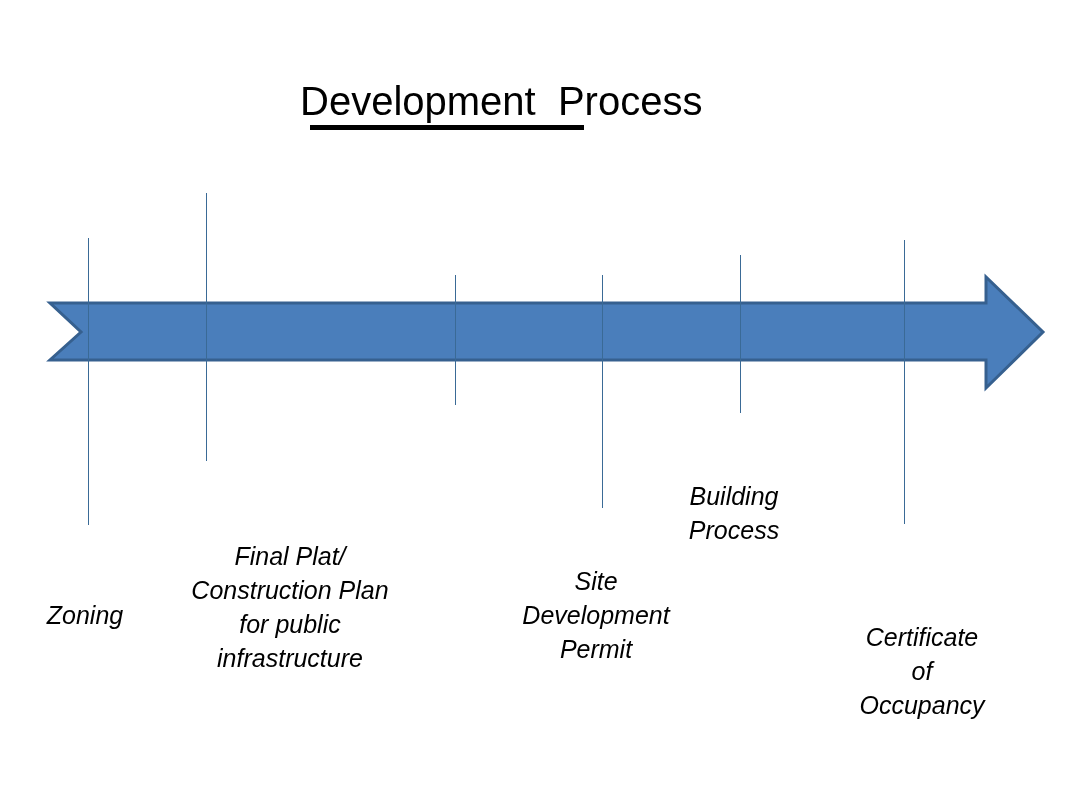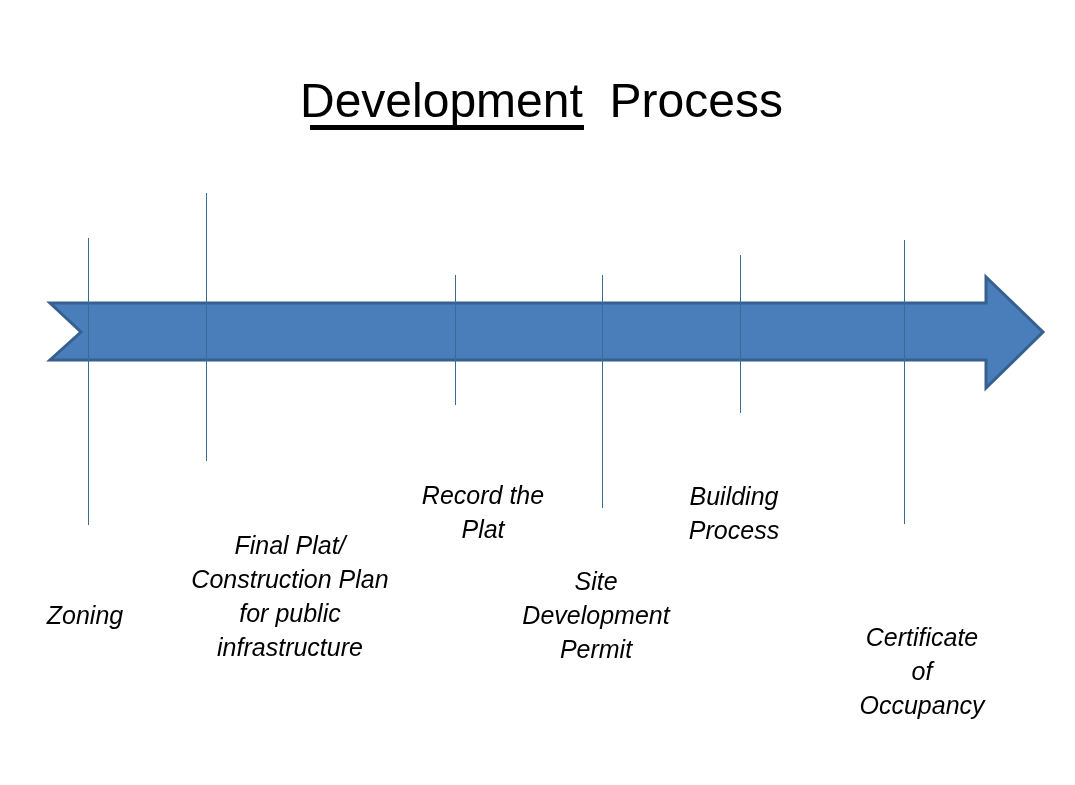--- a/index.html
+++ b/index.html
@@ -19,21 +19,21 @@
   }
   #title-block {
     position: absolute;
     left: 300px;
     top: 78px;
     width: 300px;
     text-align: center;
   }
   #title-text {
     font-family: "Liberation Sans", sans-serif;
-    font-size: 48px;
+    font-size: 40px;
     font-weight: 400;
     color: #000000;
     letter-spacing: 0px;
     line-height: 46px;
     white-space: pre;
   }
   #title-underline {
     position: absolute;
     left: 310px;
     top: 125px;
@@ -81,27 +81,25 @@
 
   <div class="tick" style="left:88px; top:238px; height:287px;"></div>
   <div class="tick" style="left:206px; top:193px; height:268px;"></div>
   <div class="tick" style="left:455px; top:275px; height:130px;"></div>
   <div class="tick" style="left:602px; top:275px; height:233px;"></div>
   <div class="tick" style="left:740px; top:255px; height:158px;"></div>
   <div class="tick" style="left:904px; top:240px; height:284px;"></div>
 
   <div class="label" style="left:-40px; top:598px; width:250px;">Zoning</div>
 
-  <div class="label" style="left:165px; top:528px; width:250px;text-align:center;">Final Plat/
+  <div class="label" style="left:165px; top:539px; width:250px;text-align:center;">Final Plat/
 Construction Plan
 for public
 infrastructure</div>
 
-  <div class="label" style="left:358px; top:478px; width:250px;">Record the
-Plat</div>
 
   <div class="label" style="left:471px; top:564px; width:250px;">Site
 Development
 Permit</div>
 
   <div class="label" style="left:609px; top:479px; width:250px;">Building
 Process</div>
 
   <div class="label" style="left:797px; top:620px; width:250px;">Certificate
 of

